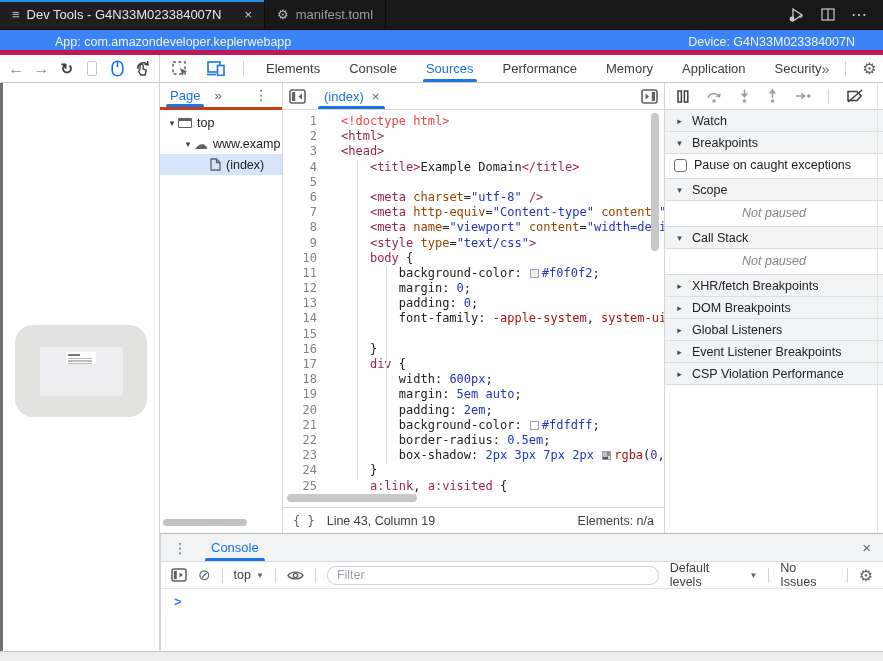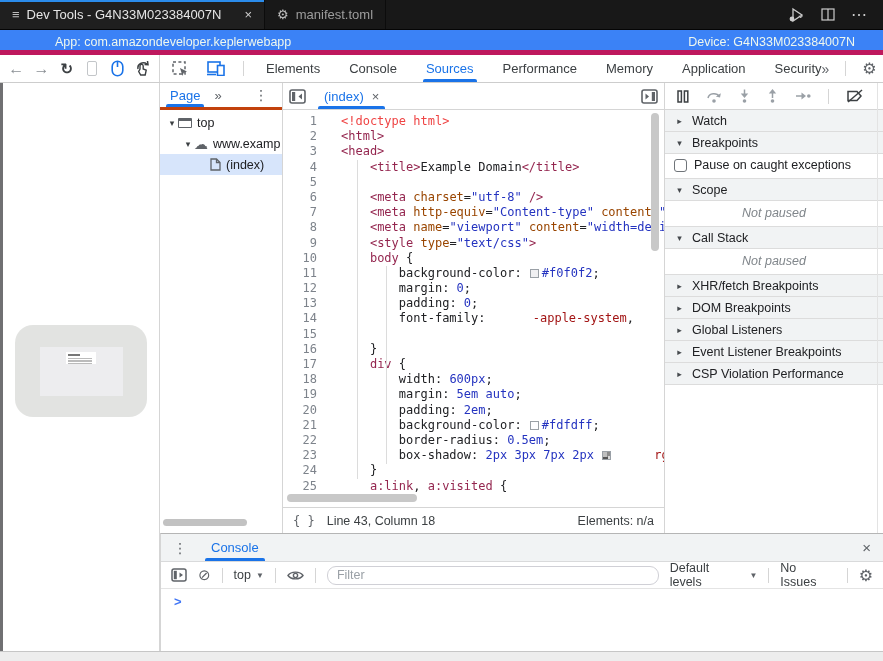--- a/index.html
+++ b/index.html
@@ -89,21 +89,21 @@
   .g2 { left:103px; top:156px; height:198px; }
   .cl { display:flex; height:15.2px; line-height:15.2px; font-family:"DejaVu Sans Mono", monospace;
         font-size:12px; white-space:pre; }
   .ln { width:34px; flex:none; text-align:right; color:#7d838b; }
   .ct { padding-left:24px; color:#202124; }
   .tk-meta { color:#ef4444; }
   .tk-tag { color:#94264f; }
   .tk-attr { color:#994500; }
   .tk-str { color:#2433c0; }
   .tk-num { color:#2433c0; }
-  .tk-kw { color:#a31515;margin-left:40px; }
+  .tk-kw { color:#a31515; }
   .tk-prop { color:#202124; }
   .tk-plain { color:#202124; }
   .swatch { display:inline-block; width:9px; height:9px; border:1px solid #9aa0a6; margin:0 3px 0 1px; vertical-align:-1px; }
   .swatch.alpha { background:conic-gradient(#8b8b8b 25%, #d9d9d9 0 50%, #555 0 75%, #bfbfbf 0); background-size:9px 9px; }
   .ed-vthumb { position:absolute; left:368px; top:30px; width:8px; height:138px; background:#c8c8c8; border-radius:4px; }
   .ed-hthumb { position:absolute; left:4px; top:411px; width:130px; height:8px; background:#c8c8c8; border-radius:4px; }
   .ed-status { position:absolute; left:0; bottom:0; width:381px; height:26px; border-top:1px solid #d5d5d5;
                display:flex; align-items:center; font-size:12.5px; color:#3c4043; padding:0 10px; gap:12px; background:#fff; }
   .braces { font-family:"DejaVu Sans Mono",monospace; font-size:12px; color:#5f6368; }
   .cov { margin-left:auto; }
@@ -330,21 +330,21 @@
           <div class="cl"><span class="ln">22</span><span class="ct"><span class="tk-plain">        </span><span class="tk-prop">border-radius</span><span class="tk-plain">: </span><span class="tk-num">0.5em</span><span class="tk-plain">;</span></span></div>
           <div class="cl"><span class="ln">23</span><span class="ct"><span class="tk-plain">        </span><span class="tk-prop">box-shadow</span><span class="tk-plain">: </span><span class="tk-num">2px</span><span class="tk-plain"> </span><span class="tk-num">3px</span><span class="tk-plain"> </span><span class="tk-num">7px</span><span class="tk-plain"> </span><span class="tk-num">2px</span><span class="tk-plain"> </span><span class="swatch alpha"></span><span class="tk-kw">rgba</span><span class="tk-plain">(</span><span class="tk-num">0</span><span class="tk-plain">,</span></span></div>
           <div class="cl"><span class="ln">24</span><span class="ct"><span class="tk-plain">    }</span></span></div>
           <div class="cl"><span class="ln">25</span><span class="ct"><span class="tk-plain">    </span><span class="tk-tag">a:link</span><span class="tk-plain">, </span><span class="tk-tag">a:visited</span><span class="tk-plain"> {</span></span></div>
         </div>
     </div>
     <div class="ed-vthumb"></div>
     <div class="ed-hthumb"></div>
     <div class="ed-status">
       <span class="braces">{ }</span>
-      <span>Line 43, Column 18</span>
+      <span>Line 43, Column 19</span>
       <span class="cov">Elements: n/a</span>
     </div>
   </div>
 
   <div class="sidebar">
     <div class="sb-toolbar">
       <span>
         <svg width="12" height="13" viewBox="0 0 12 13">
             <rect x="1" y="1" width="3.4" height="11" fill="none" stroke="#3c4043" stroke-width="1.5"></rect>
             <rect x="7.4" y="1" width="3.4" height="11" fill="none" stroke="#3c4043" stroke-width="1.5"></rect>

